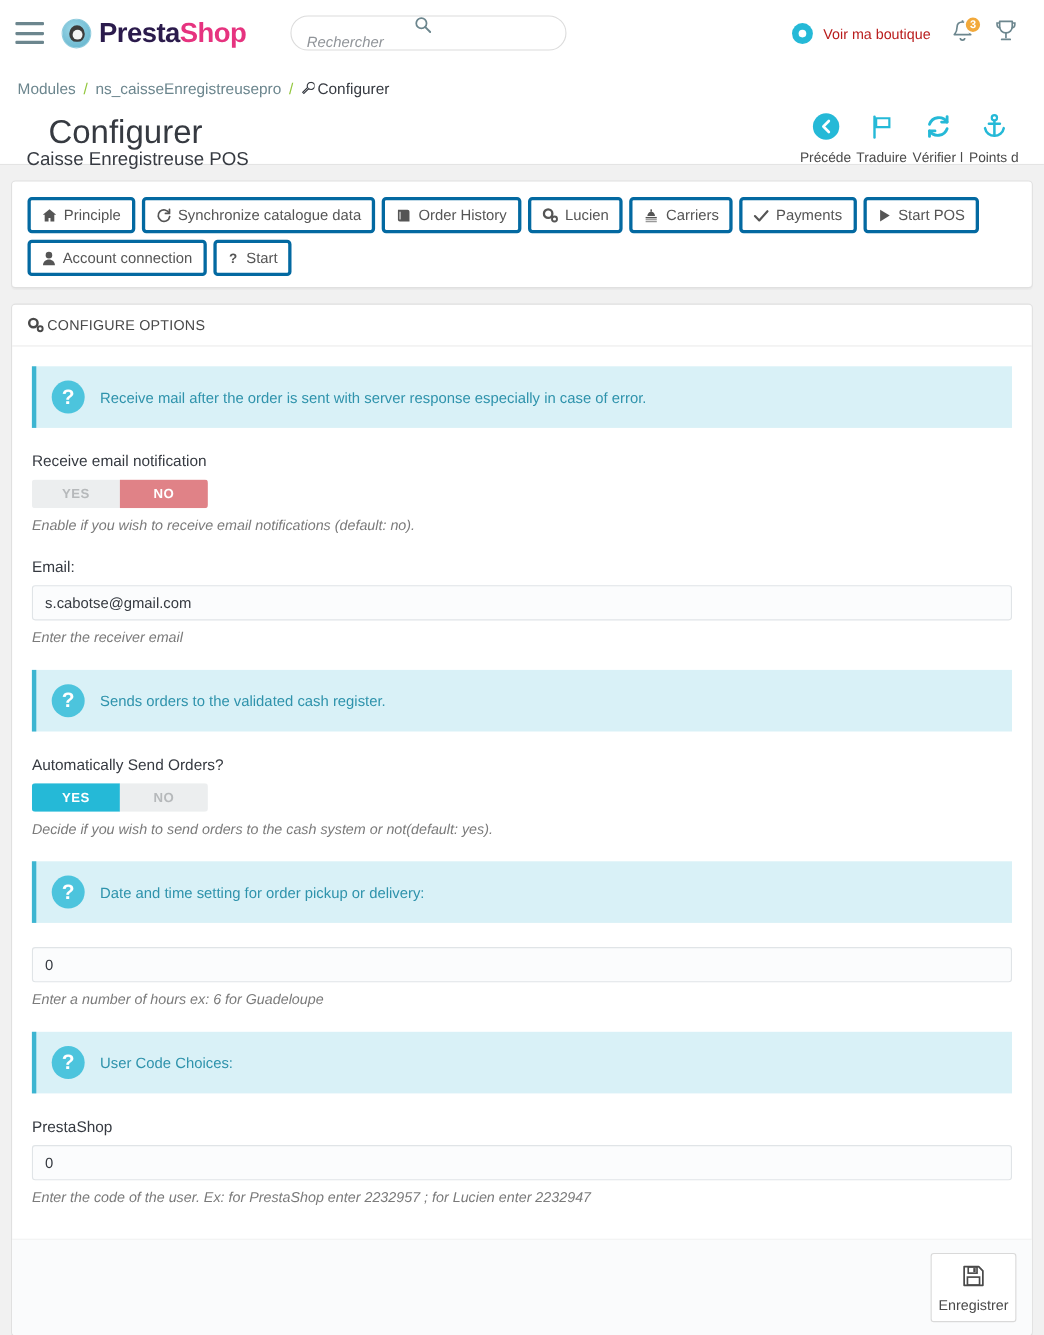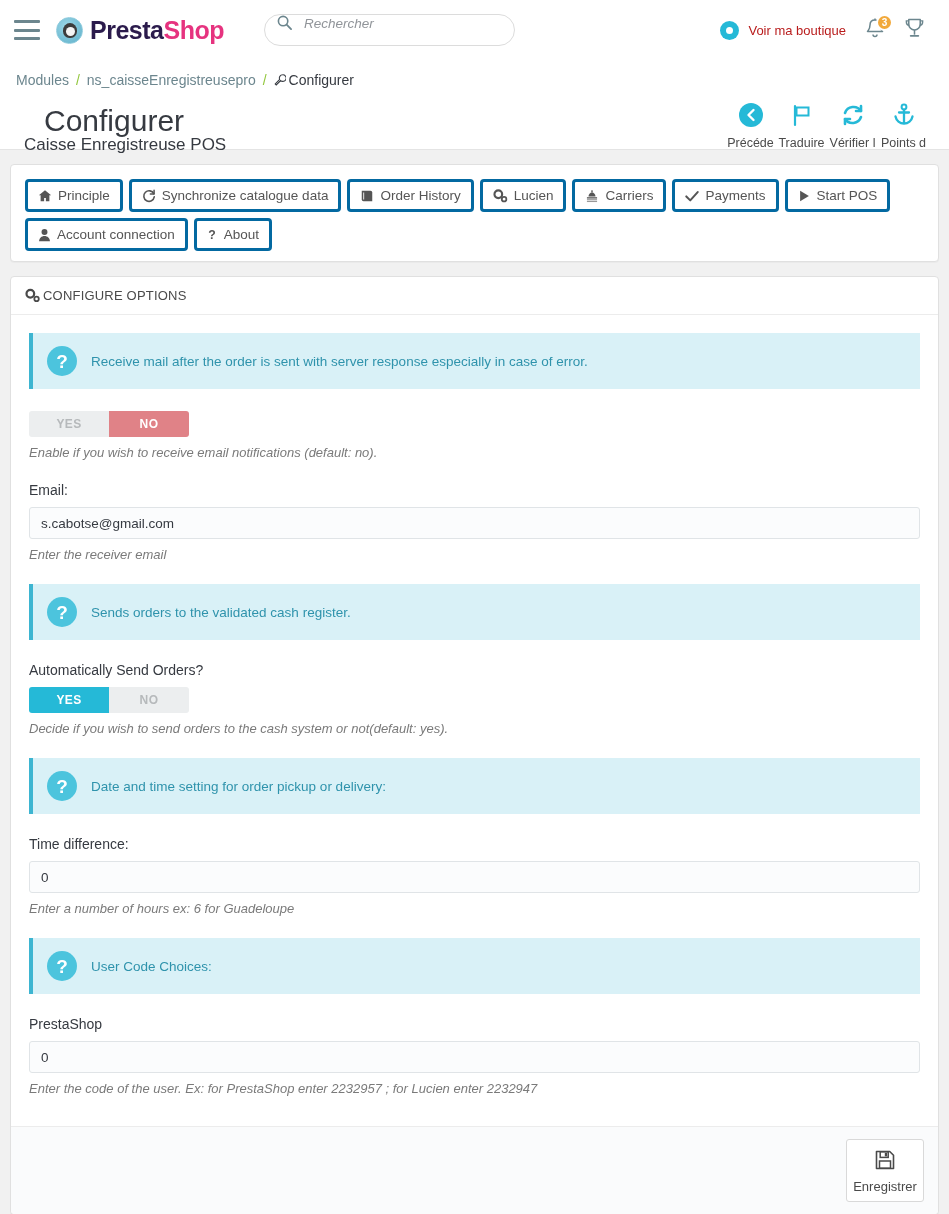--- a/index.html
+++ b/index.html
@@ -47,22 +47,23 @@
   .brand-text { font-size: 25px; font-weight: bold; letter-spacing: -0.5px; }
   .brand-text .p1 { color: #2b1b4c; }
   .brand-text .p2 { color: #e6337f; }
 
   .searchbox {
     margin-left: 40px;
     width: 251px; height: 32px;
     border: 1px solid #dcdcdc;
     border-radius: 16px;
     background: #fff;
-    display: flex; align-items: flex-start;
+    display: flex; align-items: center;
     padding: 0 12px;
+    flex-direction: column;
   }
   .searchbox .mag { color: #6c868e; font-size: 14px; margin-right: 10px; display:flex; }
   .searchbox input {
     border: none; outline: none; background: transparent;
     font-family: "Liberation Sans", sans-serif;
     font-size: 13.5px; font-style: italic; color: #6b7076;
     width: 100%;
   }
   .searchbox input::placeholder { color: #909499; font-style: italic; }
 
@@ -415,21 +416,21 @@
         </span>
         <span>Account connection</span>
       </div>
 
       <div class="tab">
         <span class="ti">
           <svg width="11" height="14" viewBox="0 0 12 16">
               <text x="1" y="13" font-family="Liberation Sans" font-size="14" font-weight="bold" fill="#555">?</text>
             </svg>
         </span>
-        <span>About</span>
+        <span>Start</span>
       </div>
 
     </div>
   </div>
 
   <div class="panel">
 
     <div class="panel-heading">
       <span class="hi">
         <svg width="16" height="15" viewBox="0 0 18 16">
@@ -441,20 +442,21 @@
     </div>
 
     <div class="panel-body">
 
       <div class="alert-info">
         <span class="alert-icon">?</span>
         <span class="alert-text">Receive mail after the order is sent with server response especially in case of error.</span>
       </div>
 
       <div class="form-group">
+        <label class="form-label">Receive email notification</label>
         <div class="switch">
           <div class="opt">YES</div>
           <div class="opt on-no">NO</div>
         </div>
         <div class="help-text">Enable if you wish to receive email notifications (default: no).</div>
       </div>
 
       <div class="form-group">
         <label class="form-label">Email:</label>
         <input class="form-control" type="text" value="s.cabotse@gmail.com" style="">
@@ -474,21 +476,20 @@
         </div>
         <div class="help-text">Decide if you wish to send orders to the cash system or not(default: yes).</div>
       </div>
 
       <div class="alert-info">
         <span class="alert-icon">?</span>
         <span class="alert-text">Date and time setting for order pickup or delivery:</span>
       </div>
 
       <div class="form-group">
-        <label class="form-label">Time difference:</label>
         <input class="form-control" type="text" value="0" style="">
         <div class="help-text">Enter a number of hours ex: 6 for Guadeloupe</div>
       </div>
 
       <div class="alert-info">
         <span class="alert-icon">?</span>
         <span class="alert-text">User Code Choices:</span>
       </div>
 
       <div class="form-group">

